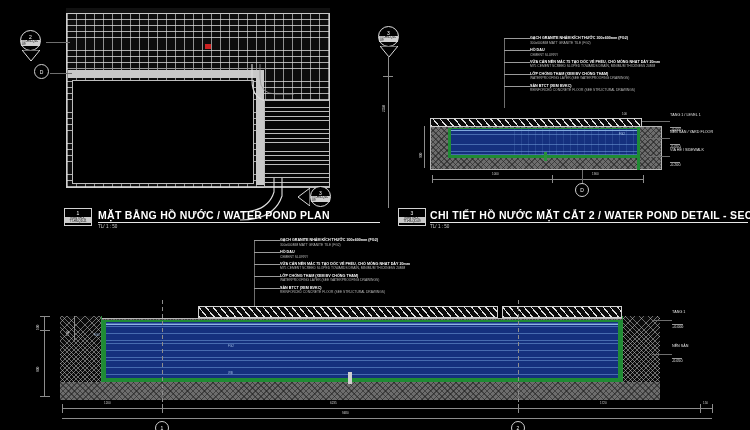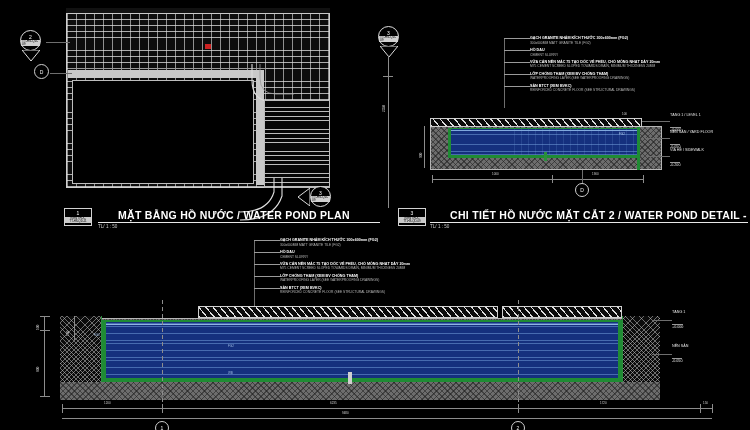--- a/index.html
+++ b/index.html
@@ -52,21 +52,20 @@
 
   .ttl {
     position: absolute;
     font-family: "Liberation Sans", sans-serif;
     font-weight: bold;
     font-size: 10.5px;
     letter-spacing: 0.3px;
     color: #ffffff;
     white-space: nowrap;
     z-index: 5;
-    margin-left: 20px;
   }
   .ttl-scale {
     position: absolute;
     font-size: 4.6px;
     color: #c8c8c8;
     white-space: nowrap;
     z-index: 5;
   }
 
   

